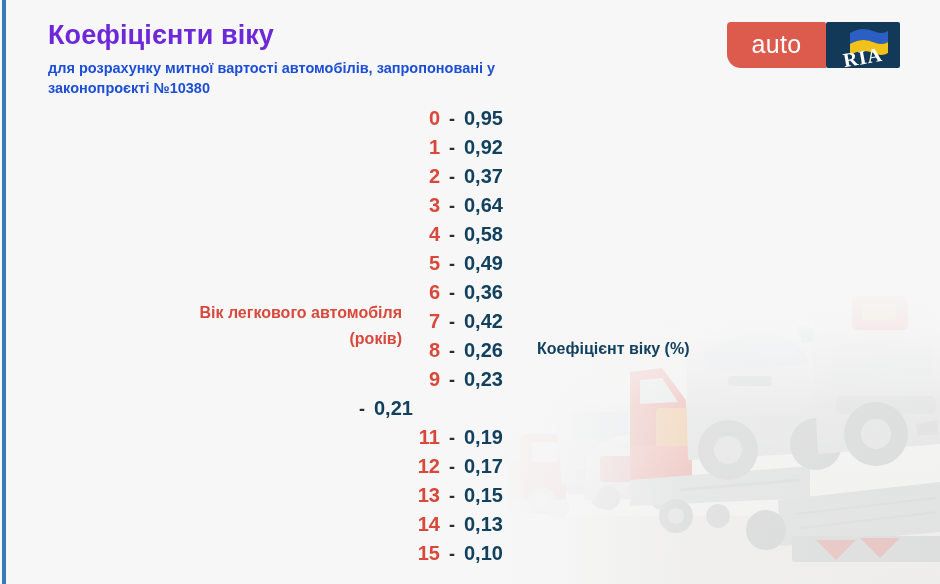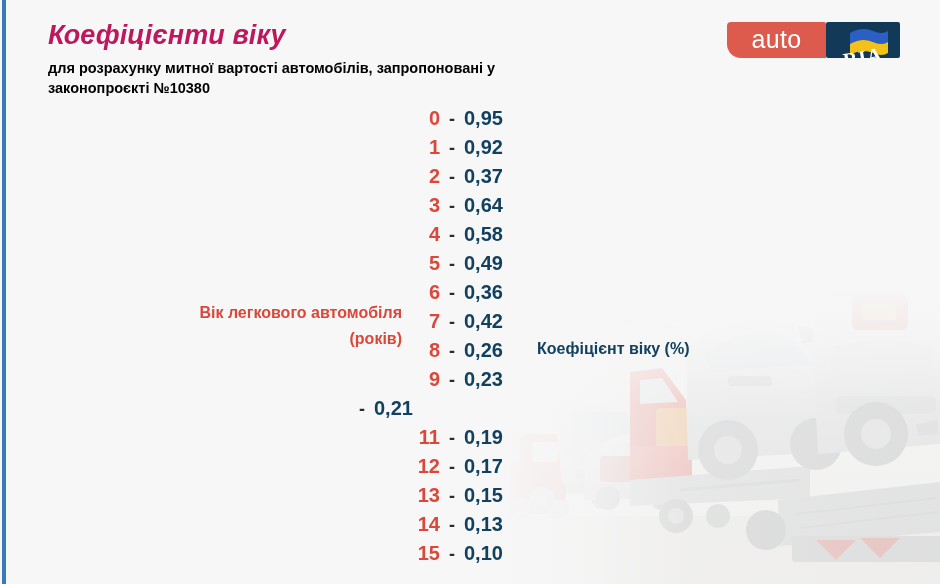--- a/index.html
+++ b/index.html
@@ -54,43 +54,42 @@
   
   #header {
     position: absolute;
     left: 48px;
     top: 20px;
     width: 560px;
   }
   #page-title {
     font-size: 27px;
     font-weight: bold;
-    color: #be185d;
+    color: #6d28d9;
     letter-spacing: 0.1px;
     line-height: 1.18;
     margin: 0;
-    font-style: italic;
   }
   #subtitle {
     margin: 6px 0 0 0;
     font-size: 14.5px;
     font-weight: bold;
-    color: #000000;
+    color: #1d4ed8;
     line-height: 1.42;
     max-width: 505px;
   }
 
   
   #logo {
     position: absolute;
     left: 727px;
     top: 22px;
     display: flex;
     align-items: stretch;
-    height: 36px;
+    height: 46px;
   }
   #logo-auto {
     background: #dd5b4c;
     border-top-left-radius: 4px;
     border-bottom-left-radius: 14px;
     border-top-right-radius: 2px;
     width: 99px;
     display: flex;
     align-items: center;
     justify-content: center;

